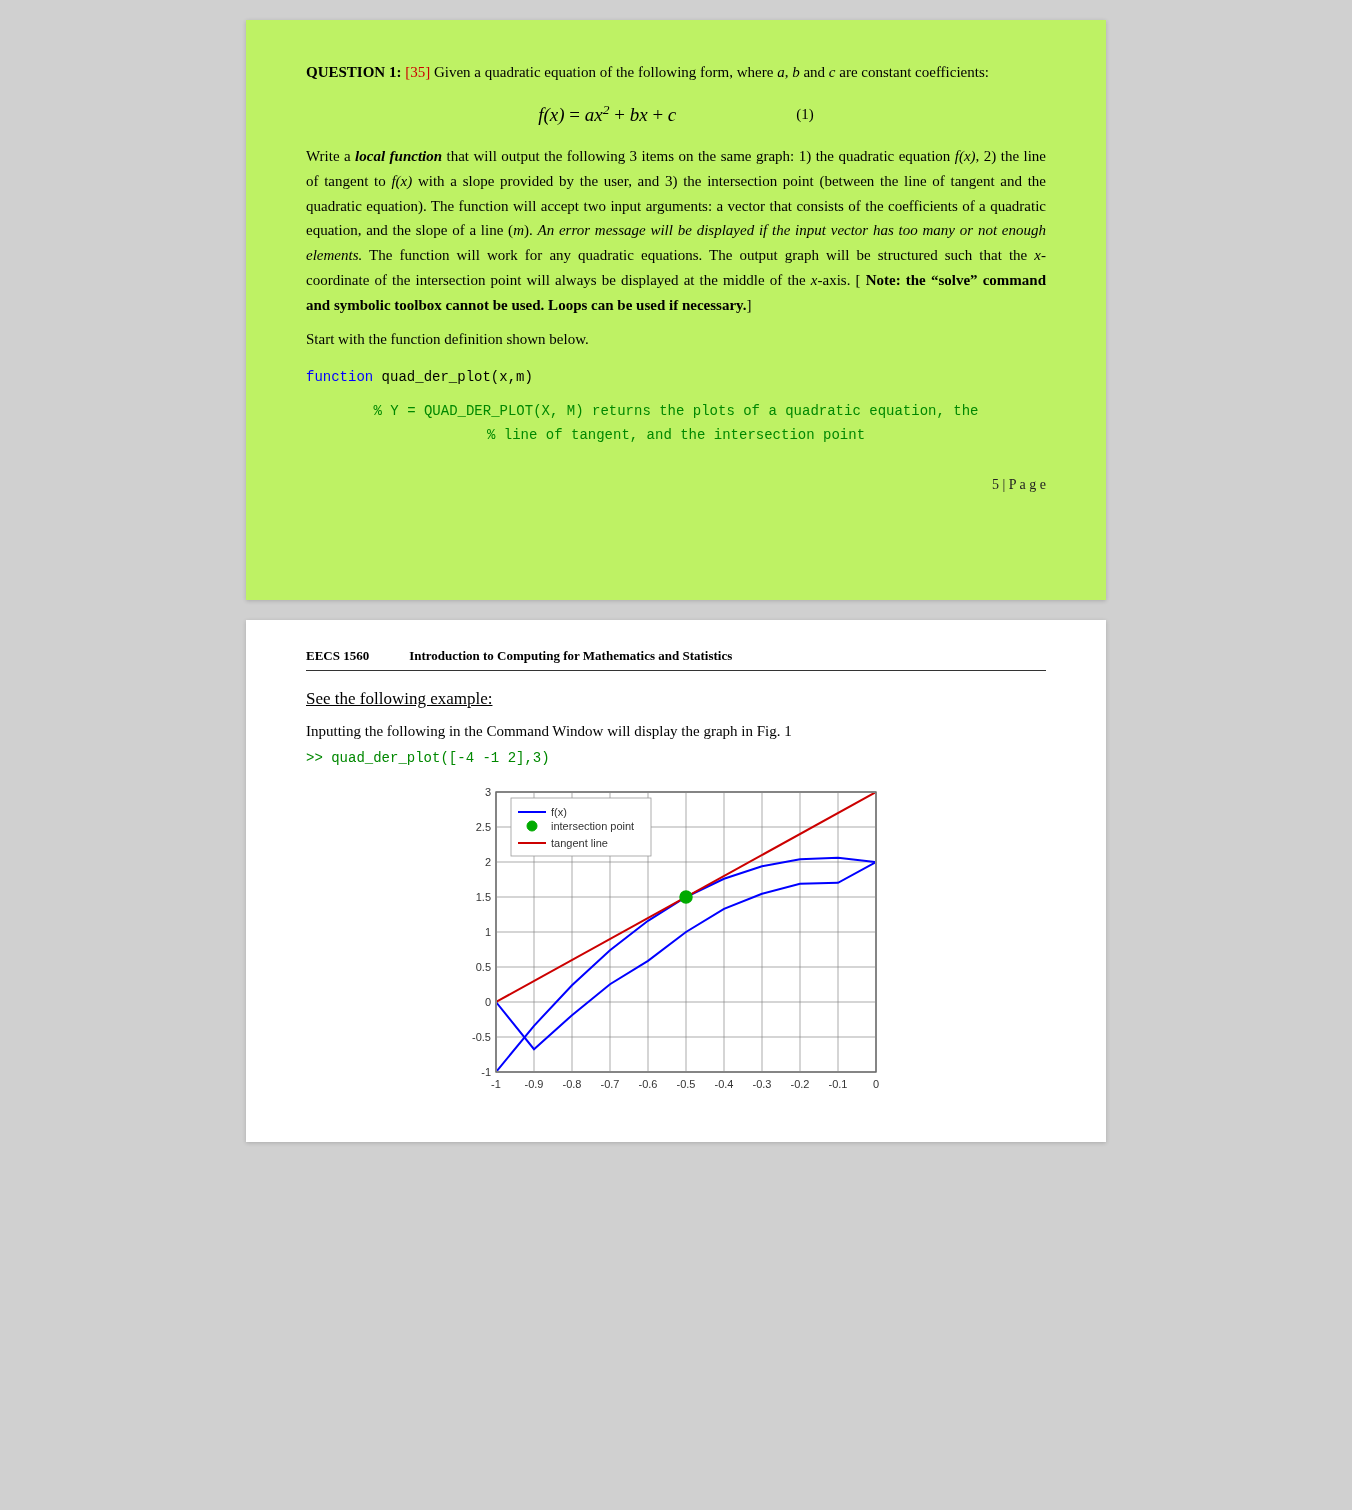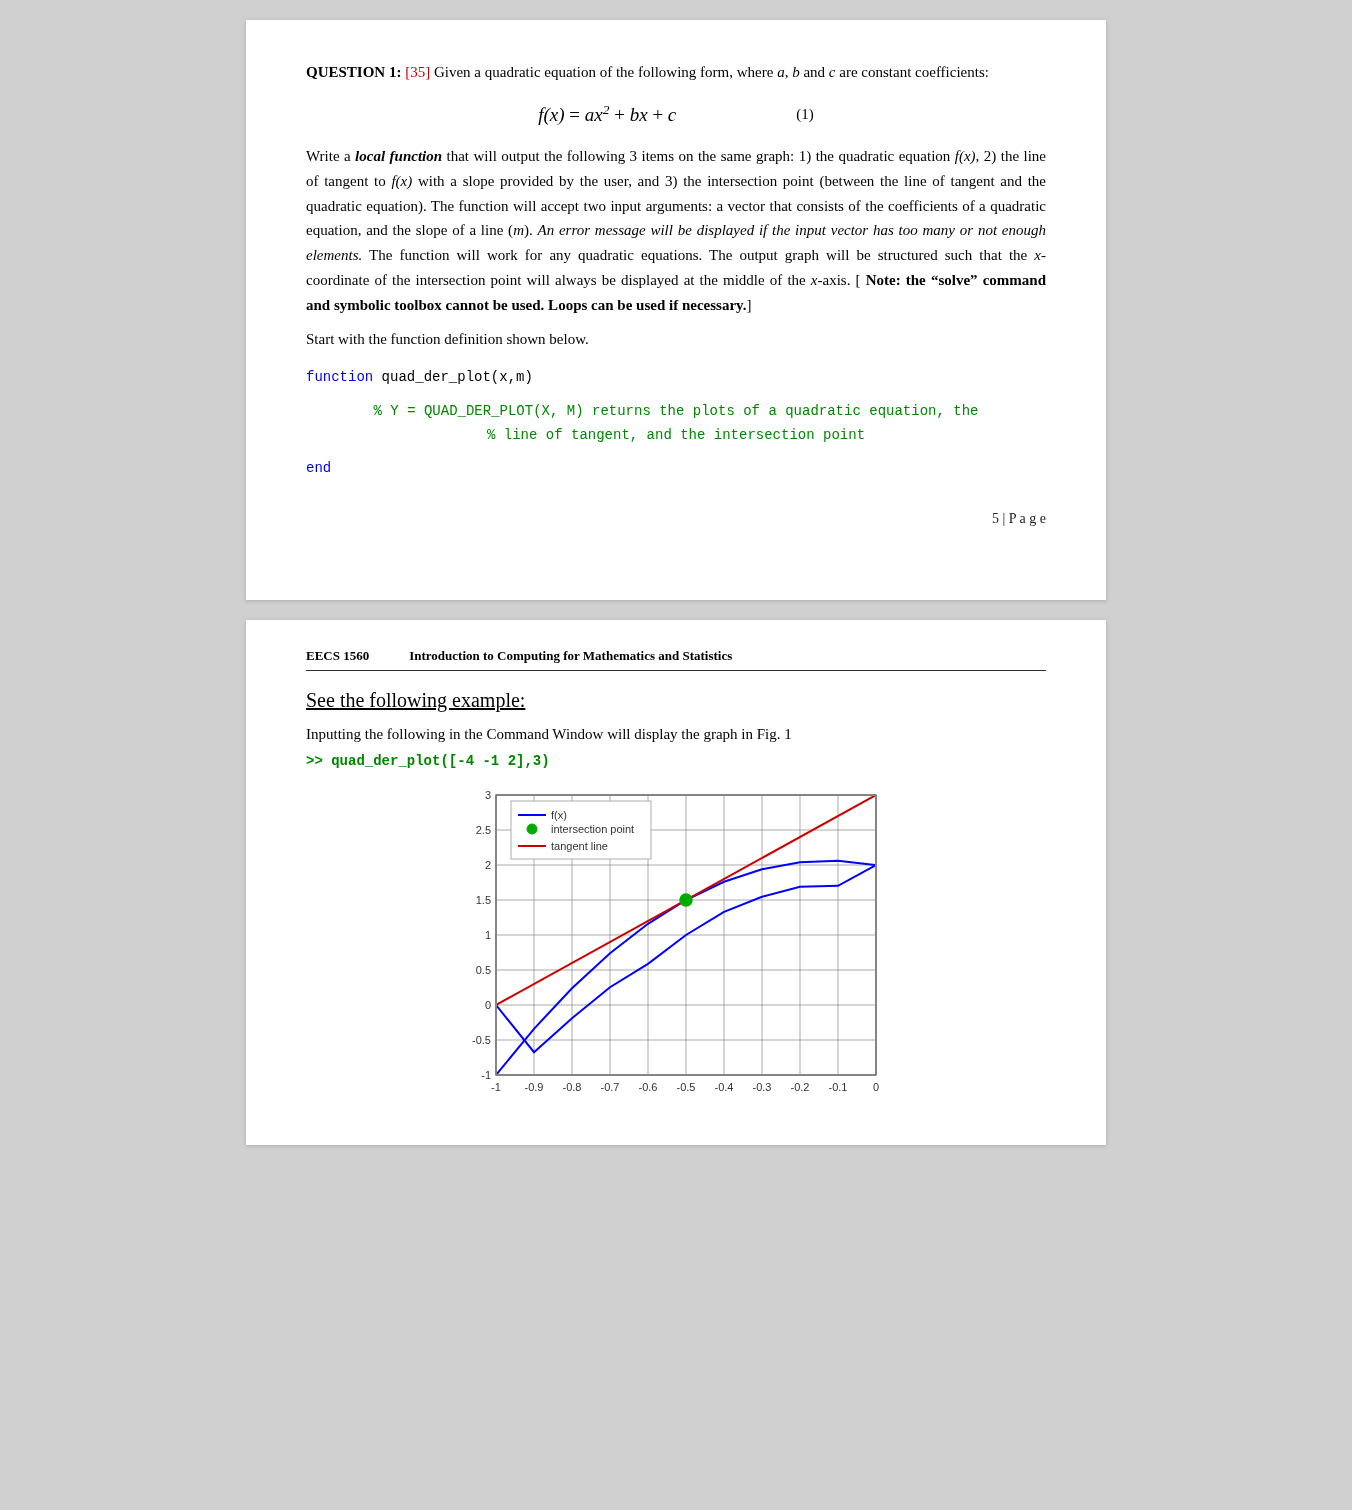--- a/index.html
+++ b/index.html
@@ -6,21 +6,21 @@
     body {
       background: #d0d0d0;
       font-family: 'Times New Roman', Times, serif;
       font-size: 15px;
       display: flex;
       flex-direction: column;
       align-items: center;
       padding: 20px 0;
     }
     .page {
-      background: #ffffff;
+      background: #bef264;
       width: 860px;
       min-height: 580px;
       padding: 40px 60px 40px 60px;
       margin-bottom: 20px;
       box-shadow: 0 1px 4px rgba(0,0,0,0.18);
     }
     .page2 {
       background: #fff;
       width: 860px;
       padding: 28px 60px 40px 60px;
@@ -65,34 +65,33 @@
     .page2-header {
       font-size: 13px;
       font-weight: bold;
       border-bottom: 1px solid #333;
       padding-bottom: 6px;
       margin-bottom: 18px;
       display: flex;
       gap: 40px;
     }
     .see-example {
-      font-size: 20px;
+      font-size: 17px;
       text-decoration: underline;
       margin-bottom: 14px;
     }
     .inputting-text {
       font-size: 15px;
       margin-bottom: 10px;
     }
     .code-cmd {
       font-family: 'Courier New', Courier, monospace;
       font-size: 14px;
       margin-bottom: 16px;
       color: #080;
-      font-weight: bold;
     }
     .chart-container {
       display: flex;
       justify-content: center;
       margin-top: 8px;
     }
     svg text {
       font-family: Arial, sans-serif;
     }
     
@@ -122,23 +121,20 @@
 
   <p class="body-text">Start with the function definition shown below.</p>
 
   <div class="monospace-block">
     <div>
       <span class="code-blue">function</span><span> quad_der_plot(x,m)</span>
     </div>
     <div style="margin-top:10px;">
       <div class="code-green">% Y = QUAD_DER_PLOT(X, M) returns the plots of a quadratic equation, the</div>
       <div class="code-green">% line of tangent, and the intersection point</div>
-    </div>
-    <div style="margin-top:10px;">
-      <span class="code-blue">end</span>
     </div>
   </div>
 
   <div class="page-footer">
     <span>5 | P a g e</span>
   </div>
 </div>
 
 <div class="page2">
   <div class="page2-header">

